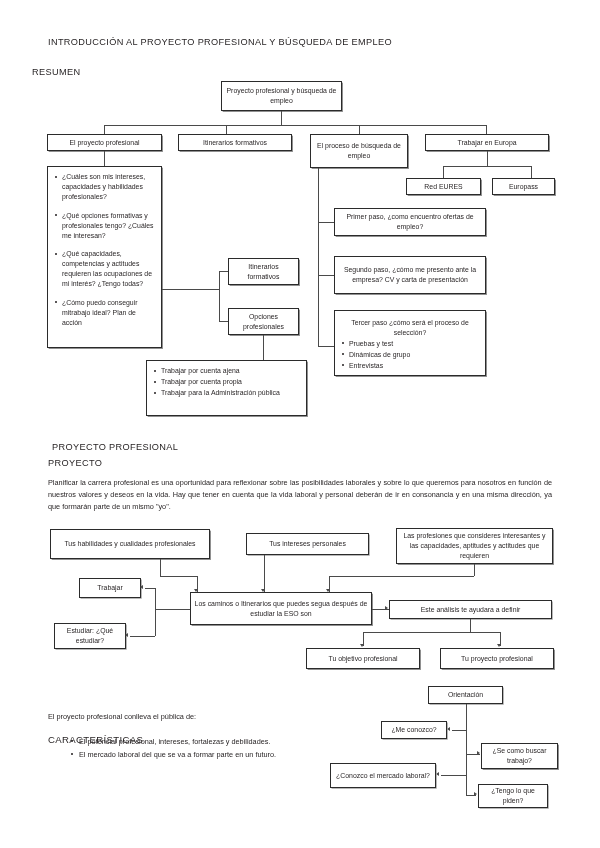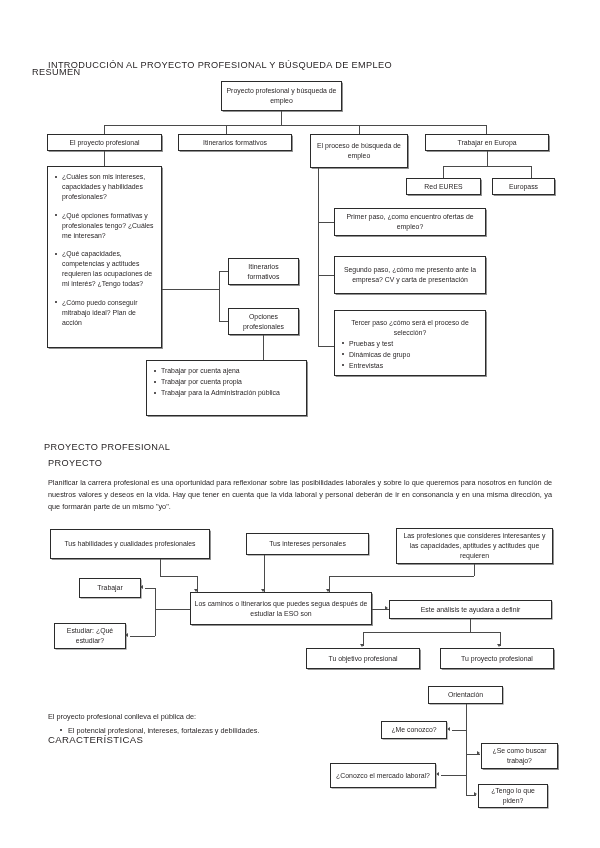--- a/index.html
+++ b/index.html
@@ -14,21 +14,21 @@
   .heading{
     position:absolute;font-size:9.2px;letter-spacing:.35px;color:#231f20;
     white-space:nowrap;
   }
   .para{
     position:absolute;font-size:7.3px;line-height:1.62;color:#231f20;
     text-align:justify;
   }
   .lead{position:absolute;font-size:7.3px;color:#231f20;}
   ul.bl{
-    position:absolute;margin:1px;padding:0 0 0 11px;list-style:none;
+    position:absolute;margin:12px;padding:0 0 0 11px;list-style:none;
     font-size:7.3px;line-height:1.55;color:#231f20;
   }
   ul.bl li{position:relative;margin:0 0 1.5px 0;}
   ul.bl li::before{
     content:"";position:absolute;left:-8px;top:4.3px;
     width:2.2px;height:2.2px;background:#231f20;border-radius:50%;
   }
 
   
   .bx{
@@ -61,21 +61,21 @@
   .arw{position:absolute;width:0;height:0;}
   .arw.dn{border-left:2.6px solid transparent;border-right:2.6px solid transparent;border-top:3.6px solid #4a4a4a;}
   .arw.lt{border-top:2.6px solid transparent;border-bottom:2.6px solid transparent;border-right:3.6px solid #4a4a4a;}
   .arw.rt{border-top:2.6px solid transparent;border-bottom:2.6px solid transparent;border-left:3.6px solid #4a4a4a;}
 </style>
 </head>
 <body>
 
 <div class="page">
 
-  <div class="heading" style="left:48px;top:60px;">INTRODUCCIÓN AL PROYECTO PROFESIONAL Y BÚSQUEDA DE EMPLEO</div>
+  <div class="heading" style="left:48px;top:37px;">INTRODUCCIÓN AL PROYECTO PROFESIONAL Y BÚSQUEDA DE EMPLEO</div>
   <div class="heading" style="left:32px;top:67px;">RESUMEN</div>
 
   <div class="bx" style="left:221px;top:81px;width:121px;height:30px;">Proyecto profesional y búsqueda de empleo</div>
 
   <div class="ln lnv" style="left:281px;top:111px;height:14px;"></div>
 
   <div class="ln lnh" style="left:104px;top:125px;width:382px;"></div>
   <div class="ln lnv" style="left:104px;top:125px;height:9px;"></div>
   <div class="ln lnv" style="left:226px;top:125px;height:9px;"></div>
   <div class="ln lnv" style="left:359px;top:125px;height:9px;"></div>
@@ -131,21 +131,21 @@
     <div class="inner">
       <span class="bx-cap">Tercer paso ¿cómo será el proceso de selección?</span>
       <ul class="bx-list">
         <li>Pruebas y test</li>
         <li>Dinámicas de grupo</li>
         <li>Entrevistas</li>
       </ul>
     </div>
   </div>
 
-  <div class="heading" style="left:44px;top:442px;">PROYECTO PROFESIONAL</div>
+  <div class="heading" style="left:52px;top:442px;">PROYECTO PROFESIONAL</div>
   <div class="heading" style="left:48px;top:458px;">PROYECTO</div>
   <div class="para" style="left:48px;top:477px;width:504px;">Planificar la carrera profesional es una oportunidad para reflexionar sobre las posibilidades laborales y sobre lo que queremos para nosotros en función de nuestros valores y deseos en la vida. Hay que tener en cuenta que la vida laboral y personal deberán de ir en consonancia y en una misma dirección, ya que formarán parte de un mismo "yo".</div>
 
   <div class="bx" style="left:50px;top:529px;width:160px;height:30px;">Tus habilidades y cualidades profesionales</div>
   <div class="bx thin" style="left:246px;top:533px;width:123px;height:22px;">Tus intereses personales</div>
   <div class="bx" style="left:396px;top:528px;width:157px;height:36px;">Las profesiones que consideres interesantes y las capacidades, aptitudes y actitudes que requieren</div>
 
   <div class="ln lnv" style="left:160px;top:559px;height:17px;"></div>
   <div class="ln lnh" style="left:160px;top:576px;width:37px;"></div>
   <div class="ln lnv" style="left:197px;top:576px;height:16px;"></div>
@@ -180,20 +180,21 @@
   <div class="ln lnv" style="left:500px;top:632px;height:14px;"></div>
   <div class="arw dn" style="left:497.4px;top:644px;"></div>
 
   <div class="bx" style="left:306px;top:648px;width:114px;height:21px;">Tu objetivo profesional</div>
   <div class="bx" style="left:440px;top:648px;width:114px;height:21px;">Tu proyecto profesional</div>
 
   <div class="heading" style="left:48px;top:687px;font-size:9.6px;margin-top:47px;">CARACTERÍSTICAS</div>
   <div class="lead" style="left:48px;top:712px;">El proyecto profesional conlleva el pública de:</div>
   <ul class="bl" style="left:56px;top:724px;width:280px;">
     <li>El potencial profesional, intereses, fortalezas y debilidades.</li>
+    <li>El mercado laboral del que se va a formar parte en un futuro.</li>
   </ul>
 
   <div class="bx thin" style="left:428px;top:686px;width:75px;height:18px;">Orientación</div>
   <div class="ln lnv" style="left:466px;top:704px;height:91px;"></div>
 
   <div class="ln lnh" style="left:452px;top:730px;width:14px;"></div>
   <div class="arw lt" style="left:447px;top:727.4px;"></div>
   <div class="bx thin" style="left:381px;top:721px;width:66px;height:18px;">¿Me conozco?</div>
 
   <div class="ln lnh" style="left:466px;top:754px;width:14px;"></div>

